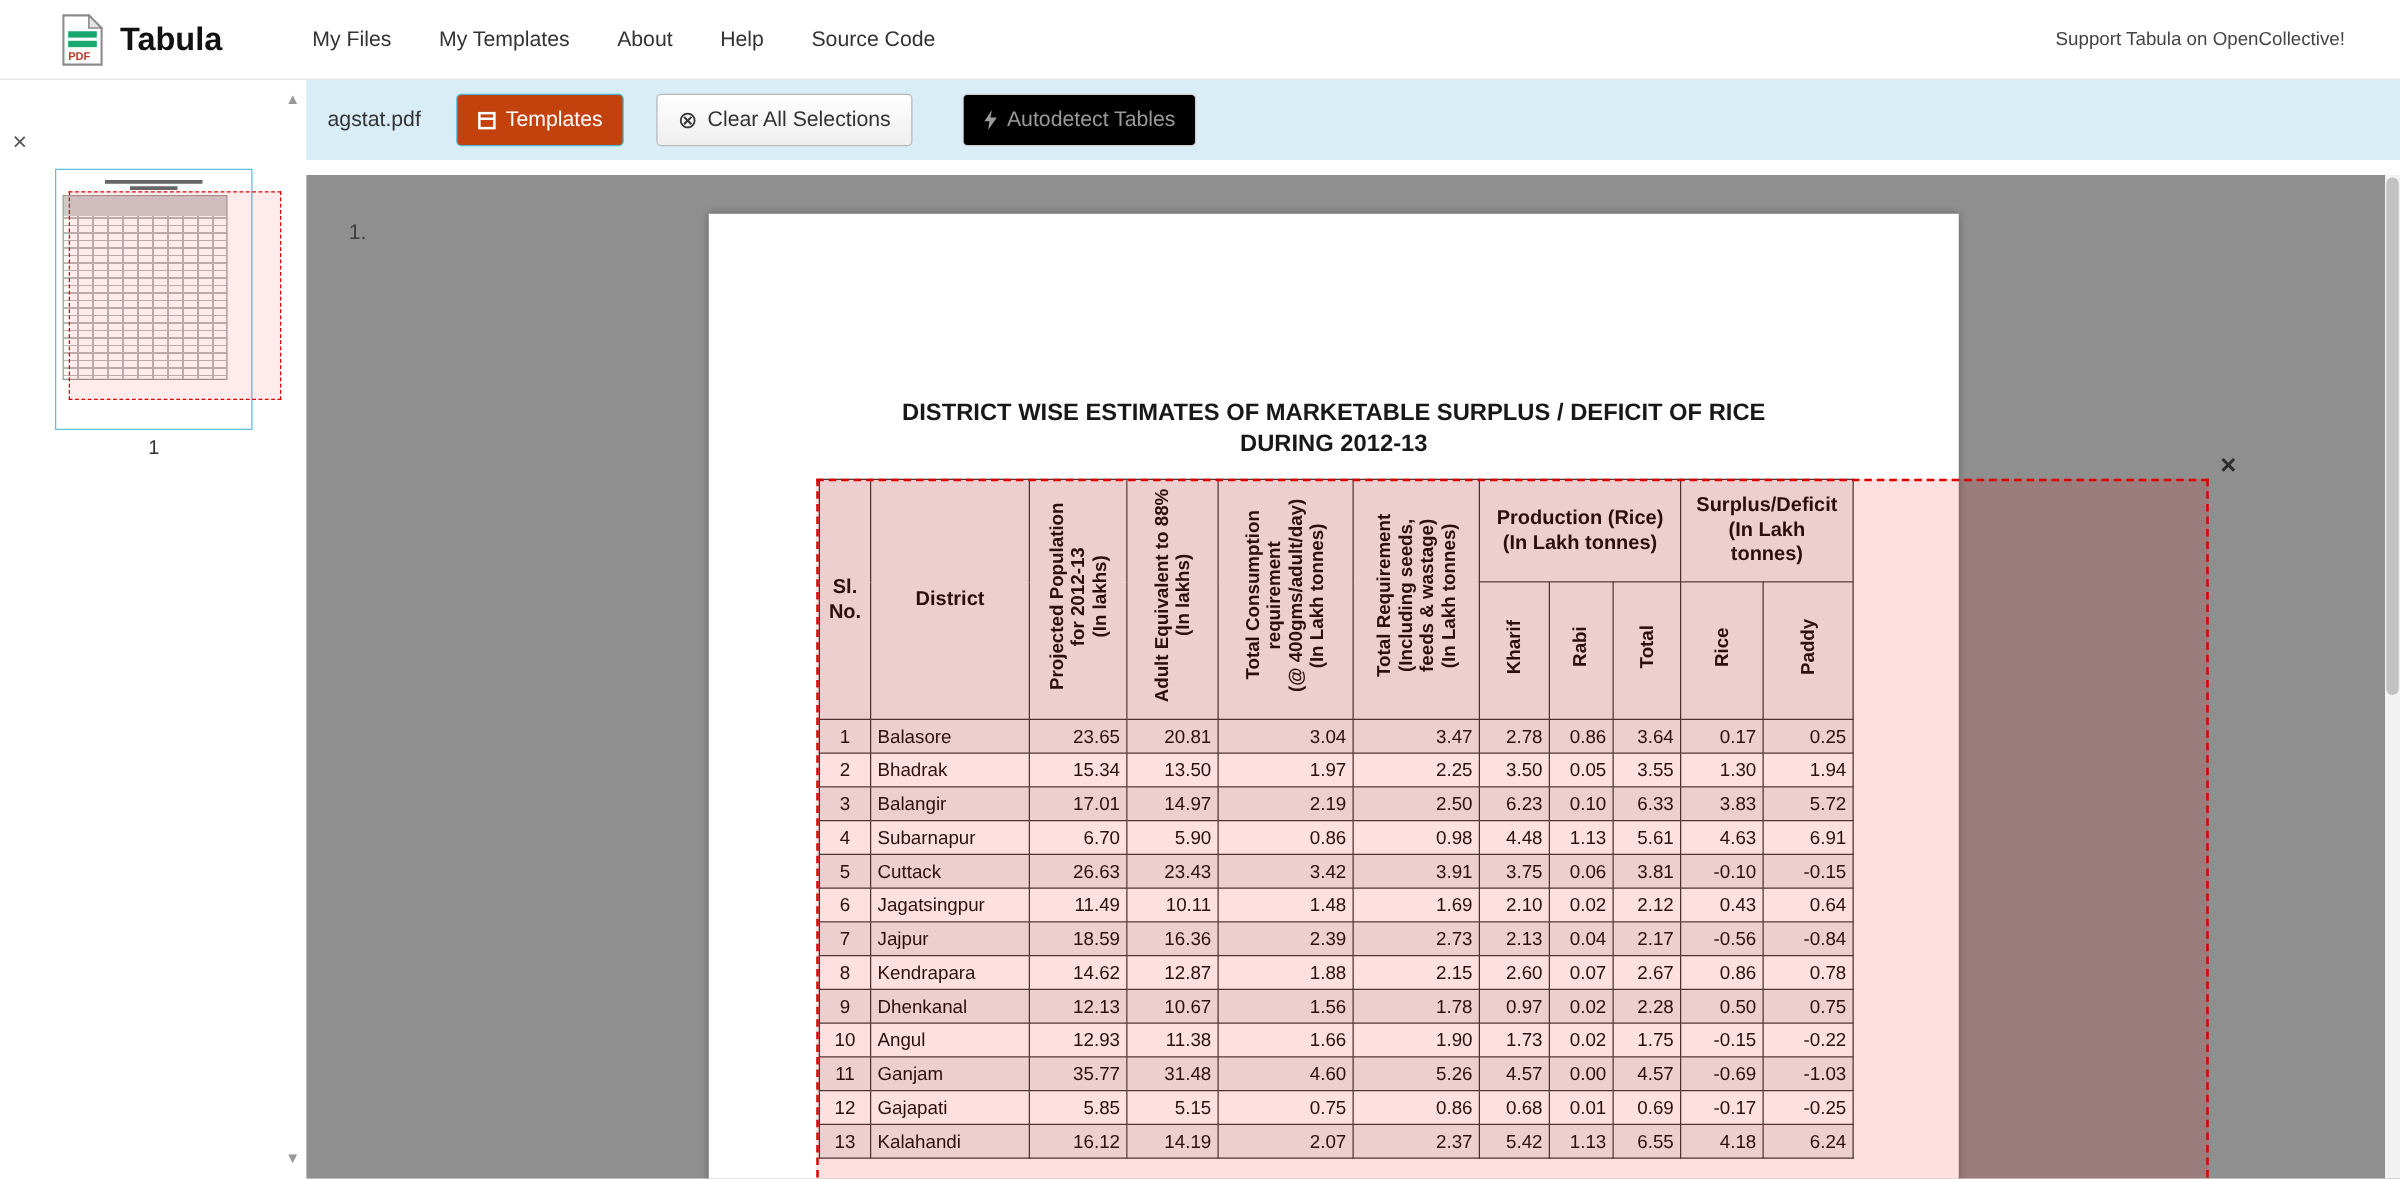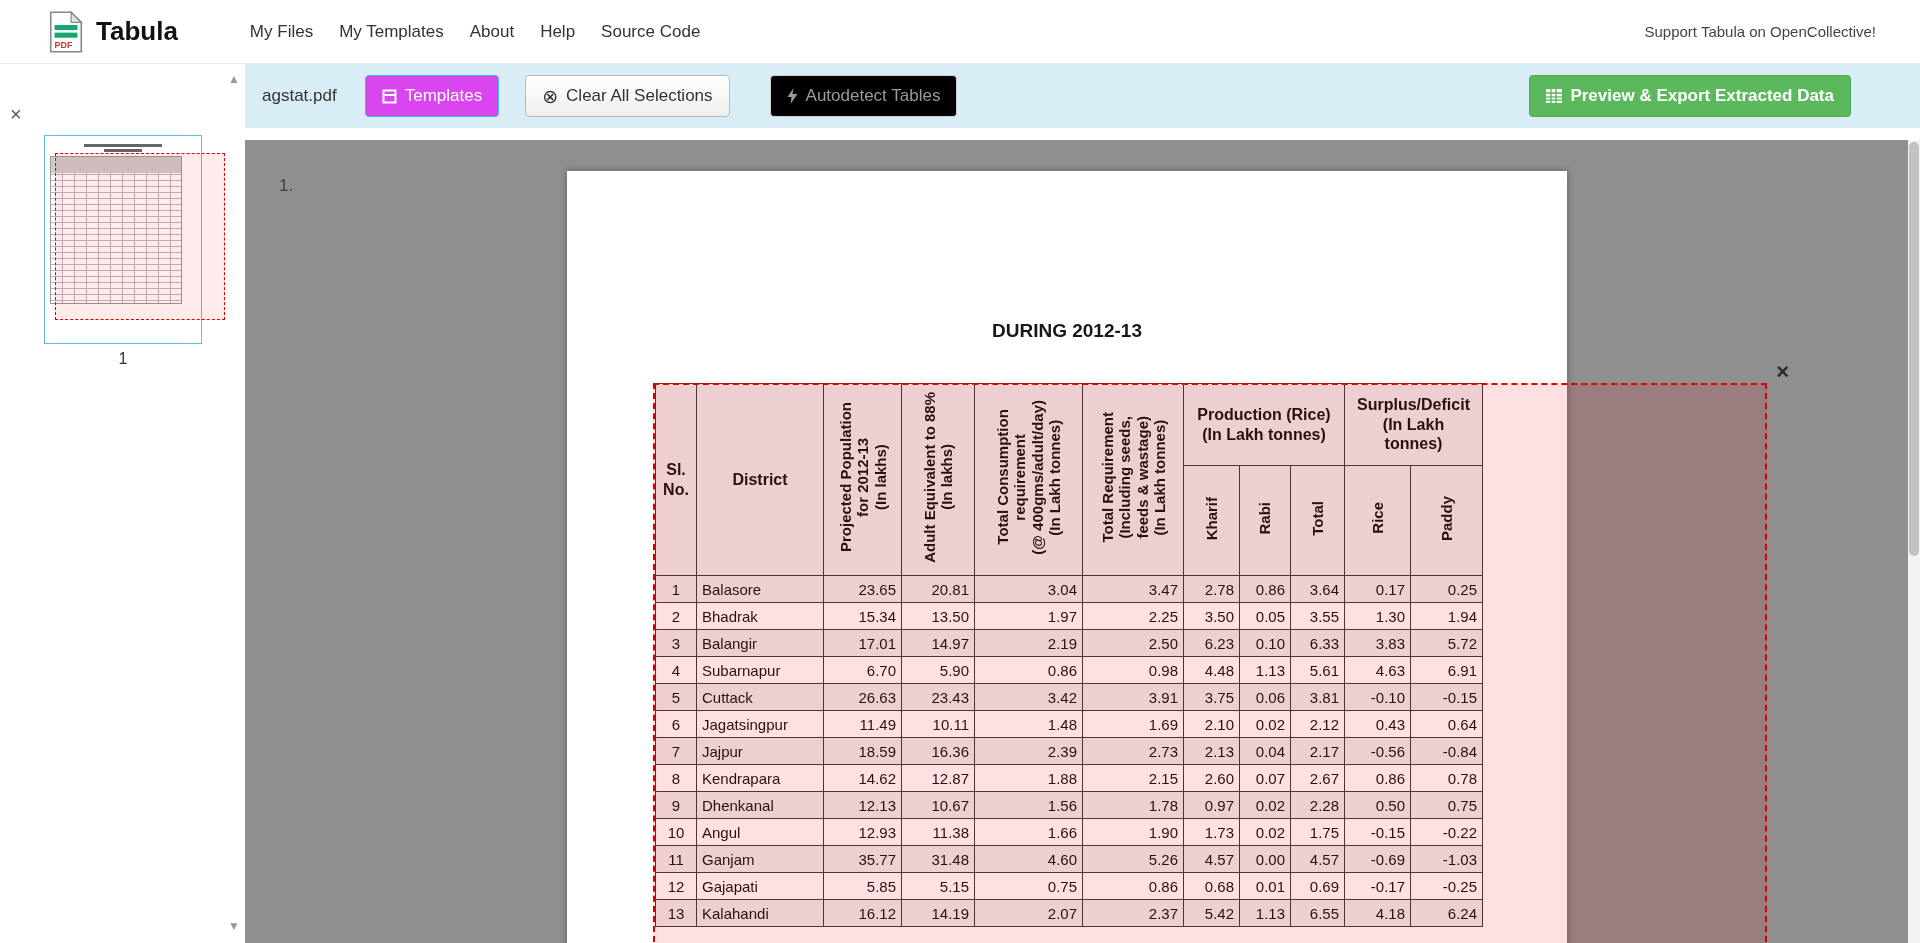--- a/index.html
+++ b/index.html
@@ -6,34 +6,34 @@
   * { margin:0; padding:0; box-sizing:border-box; }
   html,body { width:1920px; height:943px; overflow:hidden;
     font-family:"Liberation Sans","DejaVu Sans",sans-serif; background:#fff; }
   body { position:relative; }
 
   
   .navbar { position:absolute; left:0; top:0; width:1920px; height:64px;
     background:#fff; border-bottom:1px solid #e8e8e8; display:flex;
     align-items:center; padding:0 44px 0 48px; z-index:6; }
   .brand { font-size:26px; font-weight:bold; color:#111; margin-left:12px; }
-  .nav-links { display:flex; gap:26px; margin-left:72px;text-align:right; }
+  .nav-links { display:flex; gap:38px; margin-left:72px;text-align:right; }
   .nav-link { font-size:17px; color:#333; cursor:pointer; white-space:nowrap; }
   .support-link { margin-left:auto; font-size:15px; color:#444; cursor:pointer; }
 
   
   .toolbar { position:absolute; left:245px; top:64px; width:1675px; height:64px;
     background:#d9edf7; display:flex; align-items:center;
     padding:0 69px 0 17px; z-index:5; }
   .filename { font-size:17px; color:#333; }
   .btn { height:42px; border-radius:4px; font-size:17px; display:inline-flex;
     align-items:center; gap:8px; padding:0 16px; cursor:pointer;
     font-family:inherit; border:1px solid transparent; white-space:nowrap; }
   .btn .icon { display:inline-flex; align-items:center; }
-  .btn-templates { background:#d946ef; border-color:#46b8da; color:#fff; margin-left:28px; }
+  .btn-templates { background:#c2410c; border-color:#46b8da; color:#fff; margin-left:28px; }
   .btn-clear { background:linear-gradient(#ffffff,#eeeeee); border-color:#b9b9b9; color:#333; margin-left:26px; }
   .btn-clear .circle-x { font-size:19px; line-height:1; color:#333; }
   .btn-autodetect { background:#000000; border-color:#cfcfcf; color:#9a9a9a; margin-left:40px; cursor:default; }
   .btn-export { background:#5cb85c; border-color:#4cae4c; color:#fff; margin-left:auto; font-weight:bold; }
 
   
   .sidebar { position:absolute; left:0; top:64px; width:245px; height:879px;
     background:#fff; z-index:4; }
   .sidebar-close { position:absolute; left:10px; top:40px; font-size:20px;
     color:#555; cursor:pointer; line-height:1; }
@@ -136,33 +136,20 @@
 
   <button class="btn btn-autodetect">
     <span class="icon">
       <svg width="11" height="16" viewBox="0 0 10 16">
           <polygon points="6,0 0,9 4,9 3,16 10,6 5,6" fill="#9a9a9a"></polygon>
         </svg>
     </span>
     <span>Autodetect Tables</span>
   </button>
 
-  <button class="btn btn-export">
-    <span class="icon">
-      <svg width="16" height="14" viewBox="0 0 16 14">
-        <rect x="0" y="0" width="16" height="14" fill="#ffffff"></rect>
-        <line x1="0" y1="4" x2="16" y2="4" stroke="#4cae4c" stroke-width="1.4"></line>
-        <line x1="0" y1="8" x2="16" y2="8" stroke="#4cae4c" stroke-width="1.2"></line>
-        <line x1="0" y1="11" x2="16" y2="11" stroke="#4cae4c" stroke-width="1.2"></line>
-        <line x1="5" y1="0" x2="5" y2="14" stroke="#4cae4c" stroke-width="1.2"></line>
-        <line x1="10" y1="0" x2="10" y2="14" stroke="#4cae4c" stroke-width="1.2"></line>
-      </svg>
-    </span>
-    <span>Preview &amp; Export Extracted Data</span>
-  </button>
 </div>
 
 <aside class="sidebar">
   <span class="sidebar-close">×</span>
   <span class="scroll-arrow scroll-up">▲</span>
 
   <div class="thumb">
     <div class="thumb-title"></div>
     <div class="thumb-title2"></div>
     <div class="thumb-grid"></div>
@@ -171,20 +158,21 @@
 
   <div class="thumb-label">1</div>
   <span class="scroll-arrow scroll-down">▼</span>
 </aside>
 
 <main class="viewer">
   <div class="page-marker">1.</div>
 
   <div class="pdf-page">
     <div class="doc-title">
+      <div>DISTRICT WISE ESTIMATES OF MARKETABLE SURPLUS / DEFICIT OF RICE</div>
       <div>DURING 2012-13</div>
     </div>
 
     <table class="pdf-table">
       <colgroup>
         <col style="width:41px">
           <col style="width:127px">
           <col style="width:78px">
         <col style="width:73px">
           <col style="width:108px">

